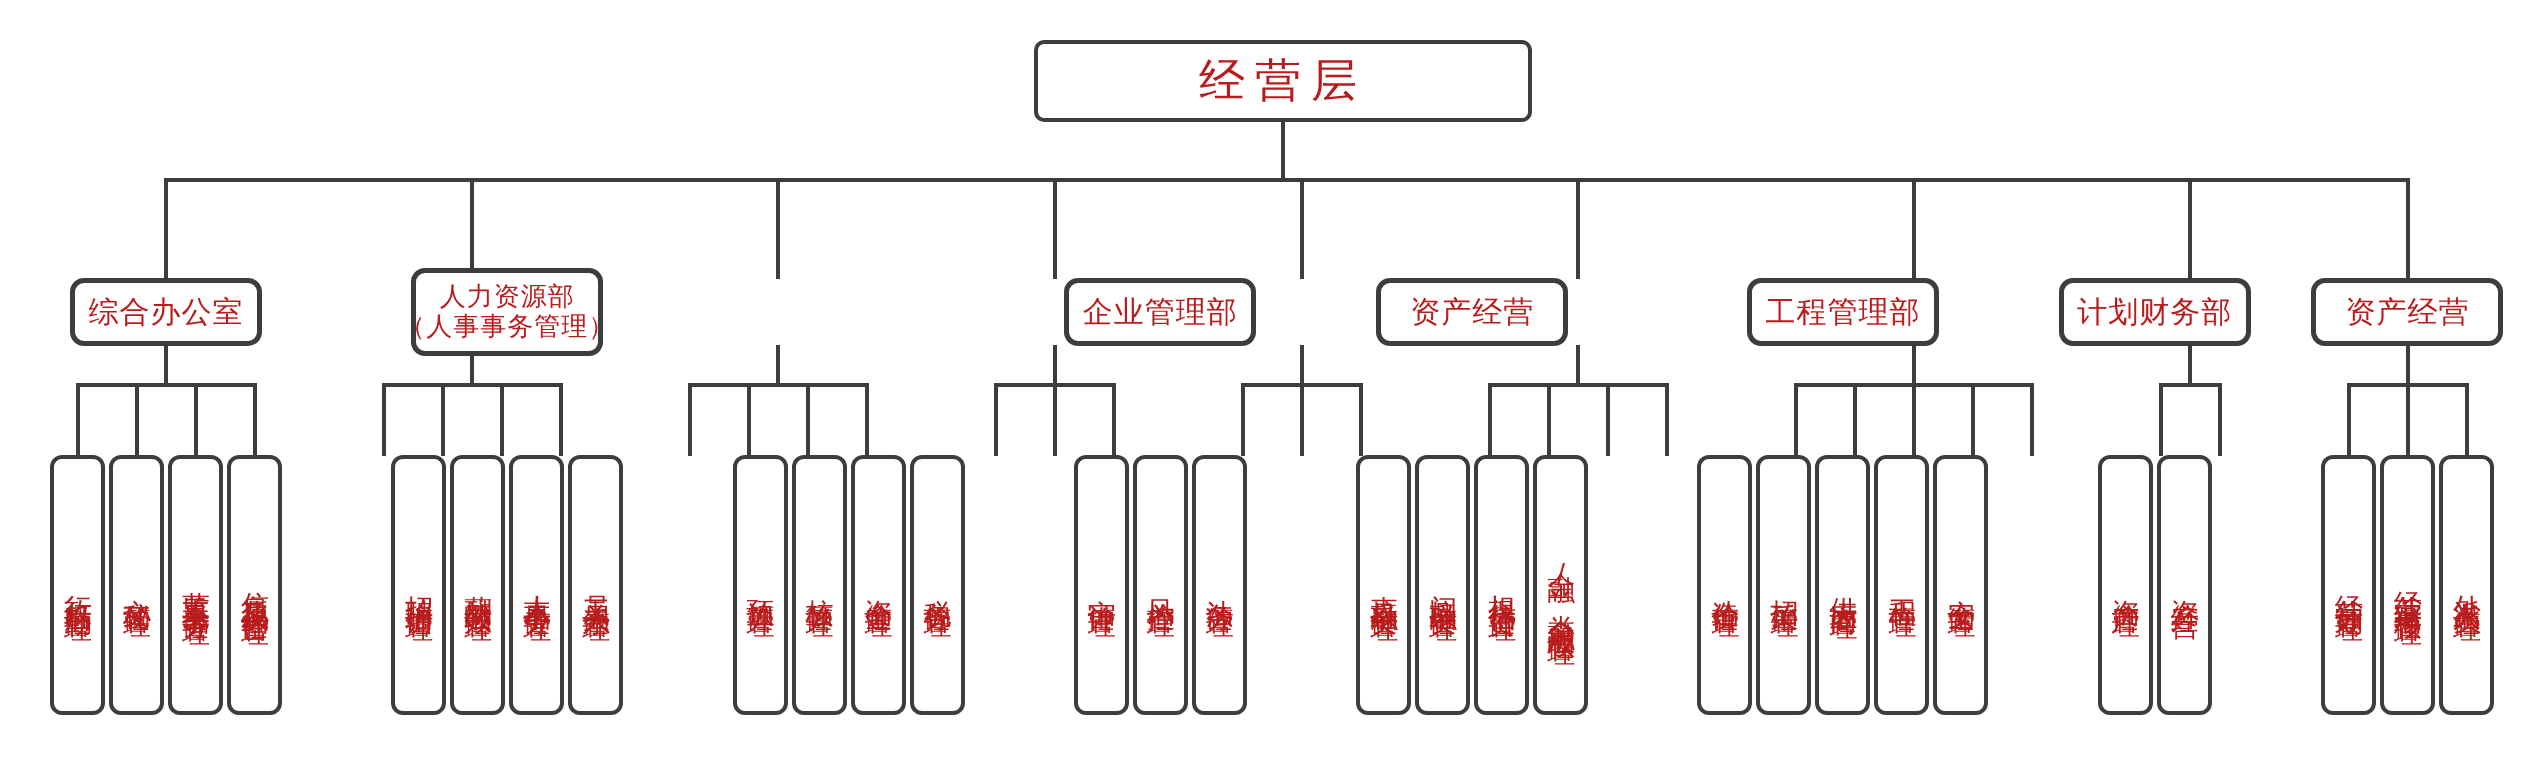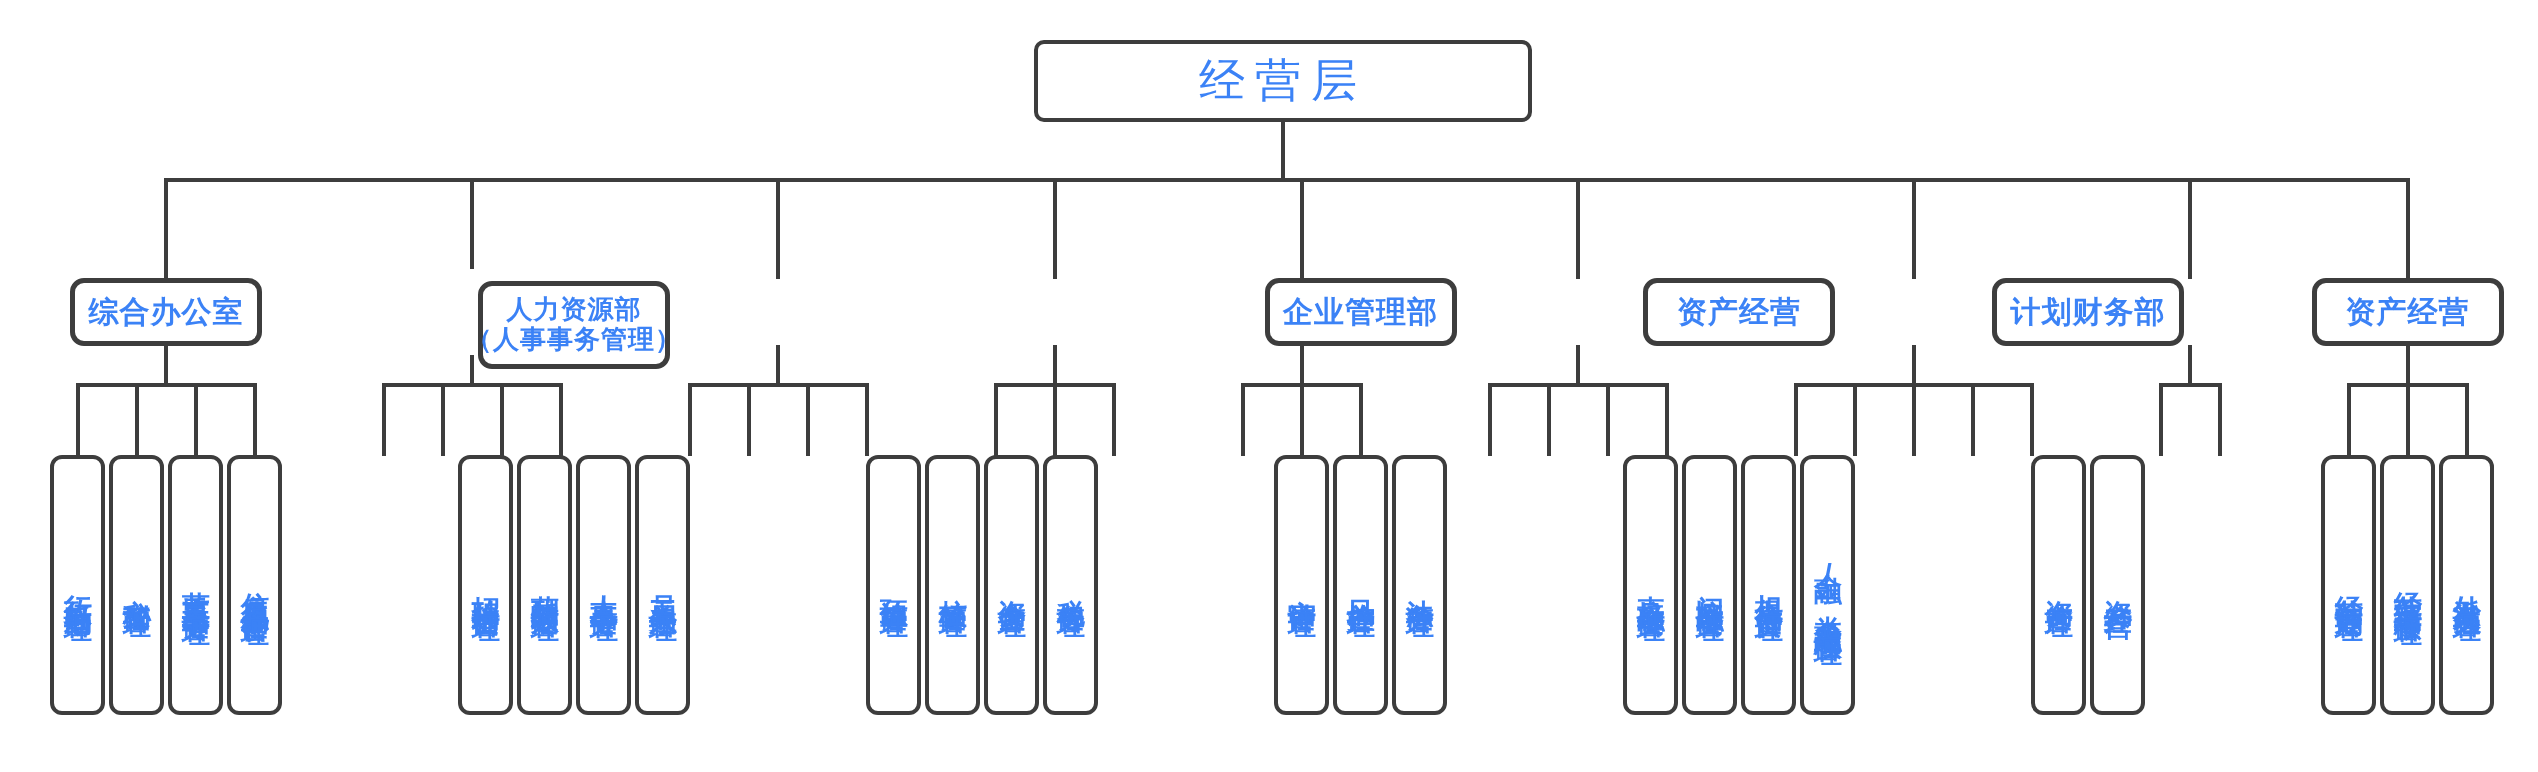--- a/index.html
+++ b/index.html
@@ -1,21 +1,21 @@
 <!DOCTYPE html>
 <html><head>
 <meta charset="utf-8">
 <style>
   html,body{margin:0;padding:0;background:#ffffff;}
   .chart{
     position:relative;
     width:2538px;height:772px;
     background:#ffffff;
     font-family:"Liberation Sans",sans-serif;
-    color:#3b82f6;
+    color:#b91c1c;
     overflow:hidden;
     text-align:right;
   }
   .box{
     box-sizing:border-box;
     border:4px solid #3d3d3d;
     border-radius:12px;
     background:#ffffff;
     display:flex;align-items:center;justify-content:center;
   }
@@ -25,32 +25,32 @@
     font-size:46px;letter-spacing:10px;
     border-radius:10px;
     z-index:2;
   }
   .groups{
     position:absolute;left:50px;right:44px;top:278px;
     display:flex;justify-content:space-between;align-items:flex-start;
   }
   .group{
     position:relative;
-    display:flex;flex-direction:column;align-items:center;font-weight:bold;
+    display:flex;flex-direction:column;align-items:center;
   }
   .dept{
     position:absolute;top:0;left:50%;transform:translateX(-50%);
     width:192px;height:68px;
     border-width:5px;border-radius:14px;
     font-size:30px;letter-spacing:1px;
     flex-direction:column;line-height:1.15;
     white-space:nowrap;
     z-index:2;
   }
-  .dept.two-line{top:-10px;height:88px;font-size:26px;margin-top:13px;}
+  .dept.two-line{top:-10px;height:88px;font-size:26px;}
   .kids{display:flex;gap:4px;margin-top:177px;}
   .kid{
     width:55px;height:260px;
     border-radius:12px;
     overflow:visible;
   }
   .kid span{
     writing-mode:vertical-rl;
     text-orientation:upright;
     font-size:28px;letter-spacing:4px;
@@ -146,20 +146,42 @@
             <span>直接融资管理</span>
           </div>
           <div class="box kid">
             <span>间接融资管理</span>
           </div>
           <div class="box kid">
             <span>担保信贷管理</span>
           </div>
           <div class="box kid">
             <span>金融/类金融股权管理</span>
+          </div>
+        </div>
+      </div>
+      <div class="group">
+        <div class="box dept">
+          <span>工程管理部</span>
+        </div>
+        <div class="kids">
+          <div class="box kid">
+            <span>造价管理</span>
+          </div>
+          <div class="box kid">
+            <span>招采管理</span>
+          </div>
+          <div class="box kid">
+            <span>供应商管理</span>
+          </div>
+          <div class="box kid">
+            <span>工程管理</span>
+          </div>
+          <div class="box kid">
+            <span>安全管理</span>
           </div>
         </div>
       </div>
       <div class="group">
         <div class="box dept">
           <span>计划财务部</span>
         </div>
         <div class="kids">
           <div class="box kid">
             <span>资产管理</span>

